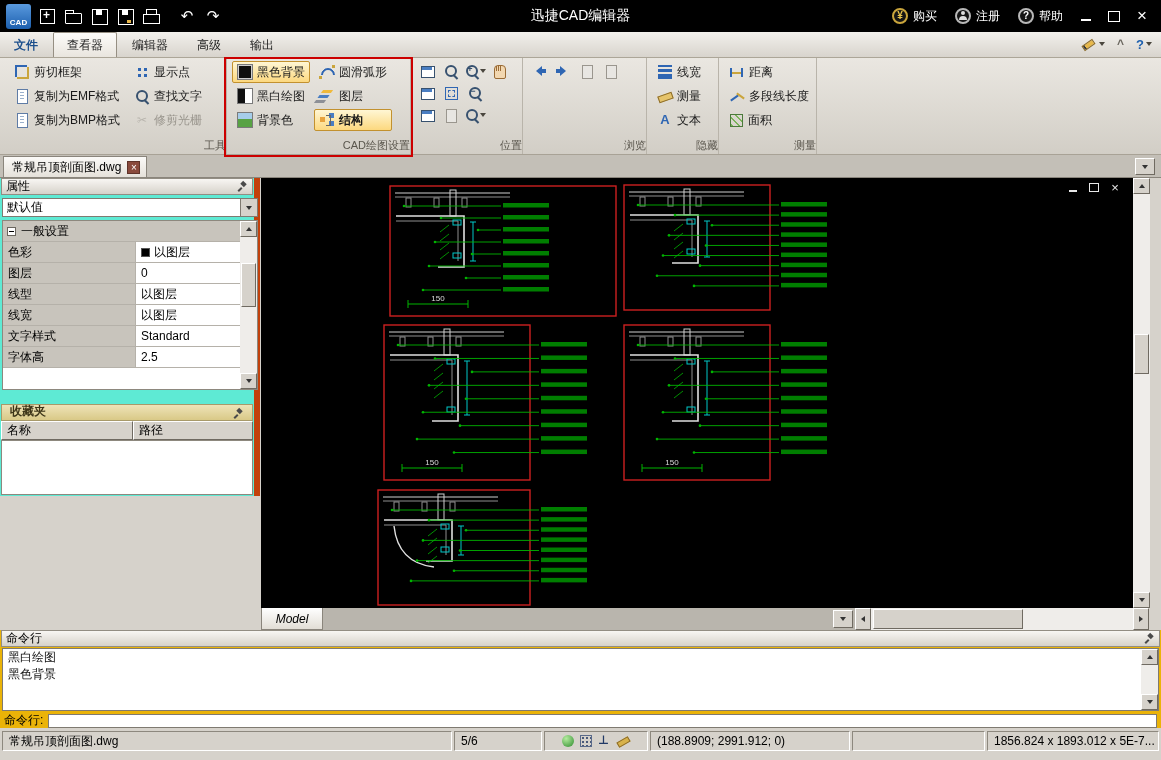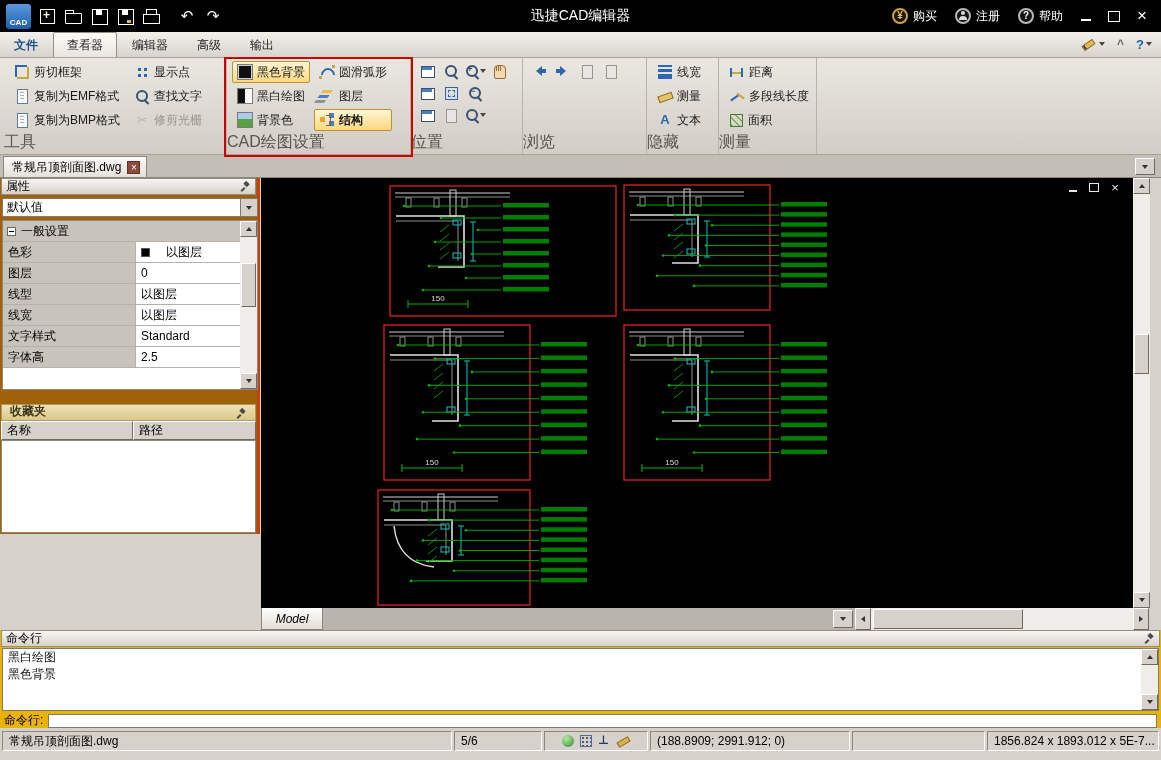--- a/index.html
+++ b/index.html
@@ -47,21 +47,21 @@
   .mtab.active{background:linear-gradient(#fdfcfa,#e9e5de);border-color:#968f83;border-radius:2px 2px 0 0}
   .tabrow-right{position:absolute;right:6px;top:2px;display:flex;align-items:center;gap:6px}
   .tr-btn{display:flex;align-items:center;padding:2px 3px;gap:2px}
   .caret:before{content:"^";color:#6b675f;font-weight:bold}
   .qmark:before{content:"?";color:#1c5fae;font-weight:bold;font-size:13px}
   .dd{width:0;height:0;border-left:3px solid transparent;border-right:3px solid transparent;border-top:4px solid #4a463e}
 
   
   .ribbon{position:absolute;left:0;top:58px;width:100%;height:97px;background:linear-gradient(#eae7e1,#d2cec6);border-bottom:1px solid #a8a296;display:flex;padding-left:4px}
   .rgroup{position:relative;height:100%;padding:3px 5px 14px 5px;border-right:1px solid #b9b4aa;flex:none}
-  .rgroup-title{position:absolute;bottom:1px;left:0;right:0;text-align:left;color:#59554c;font-size:16px}
+  .rgroup-title{position:absolute;bottom:1px;left:0;right:0;text-align:right;color:#59554c;font-size:11px}
   .gcols{display:flex;gap:4px}
   .gcol{display:flex;flex-direction:column;gap:2px}
   .rbtn{display:flex;align-items:center;gap:4px;height:22px;padding:1px 4px;white-space:nowrap;border:1px solid transparent;border-radius:2px}
   .rbtn.hl{background:linear-gradient(#fff6d4,#fcd87f);border-color:#c2912f}
   .rbtn.disabled .rlbl{color:#9a968e}
   .rbtn.disabled .ic{opacity:.45}
   .sbtn2{width:22px;height:20px;display:flex;align-items:center;justify-content:center;flex:none}
   .posrows{display:flex;flex-direction:column;gap:2px}
   .posrow{display:flex;gap:2px}
   .redbox{position:absolute;left:224px;top:-1px;width:189px;height:100px;border:2px solid #cc0000;z-index:5;pointer-events:none}
@@ -110,38 +110,38 @@
   
   .doctabs{position:absolute;left:0;top:155px;width:100%;height:23px;background:#c3bfb7;border-bottom:1px solid #8a857c;display:flex;align-items:flex-end;padding-left:3px}
   .dtab{display:flex;align-items:center;gap:6px;background:linear-gradient(#fbfaf8,#e5e1da);border:1px solid #8a857c;border-bottom:none;padding:3px 6px 3px 8px;height:21px}
   .dtab-close{width:13px;height:13px;background:#8a4a3c;border:1px solid #5f3329;position:relative;flex:none}
   .dtab-close:before{content:"\D7";position:absolute;left:0;top:-1px;width:11px;text-align:center;color:#fff;font-size:10px;line-height:13px}
   .doctabs-right{margin-left:auto;margin-right:6px;margin-bottom:2px}
   .ddbtn{width:20px;height:17px;background:#d6d2cb;border:1px solid;border-color:#fff #6f6a61 #6f6a61 #fff;display:flex;align-items:center;justify-content:center}
 
   
   .main{position:absolute;left:0;top:178px;width:1161px;height:452px}
-  .leftpanel{position:absolute;left:0;top:0;width:260px;height:356px;background:#a16207;border-right:3px solid #c2410c}
+  .leftpanel{position:absolute;left:0;top:0;width:260px;height:318px;background:#5eead4;border-right:6px solid #c2410c}
   .phdr{position:absolute;left:1px;right:1px;height:17px;background:linear-gradient(#f8f6f3,#d6d2ca);border:1px solid #928d83;display:flex;align-items:center;justify-content:space-between;padding:0 4px}
   .pin{width:12px;height:12px;position:relative;flex:none}
   .pin:before{content:"";position:absolute;left:5px;top:1px;width:5px;height:4px;background:#4a4a4a;transform:rotate(45deg)}
   .pin:after{content:"";position:absolute;left:3px;top:6px;width:2px;height:5px;background:#4a4a4a;transform:rotate(45deg)}
   .combo{position:absolute;left:2px;top:20px;width:256px;height:19px;background:#fff;border:1px solid #7f7a71;display:flex;align-items:center}
   .combo-text{flex:1;padding:0 4px}
   .combo-btn{width:17px;height:17px;background:#d6d2cb;border-left:1px solid #7f7a71;display:flex;align-items:center;justify-content:center}
   .t-down{width:0;height:0;border-left:3px solid transparent;border-right:3px solid transparent;border-top:4px solid #333}
   .t-up{width:0;height:0;border-left:3px solid transparent;border-right:3px solid transparent;border-bottom:4px solid #333}
   .t-left{width:0;height:0;border-top:3px solid transparent;border-bottom:3px solid transparent;border-right:4px solid #333}
   .t-right{width:0;height:0;border-top:3px solid transparent;border-bottom:3px solid transparent;border-left:4px solid #333}
   .pgrid{position:absolute;left:2px;top:42px;width:256px;height:170px;background:#fff;border:1px solid #8d887e}
   .prow{display:flex;height:21px;border-bottom:1px solid #b5b1a9;}
   .prow.group{background:#c8c4bc;align-items:center;padding-left:4px}
   .pcell{padding:2px 5px;line-height:16px;overflow:hidden;white-space:nowrap}
   .plabel{width:133px;background:#c8c4bc;border-right:1px solid #b5b1a9;flex:none}
-  .pvalue{flex:1;background:#fff;display:flex;align-items:center;gap:16px}
+  .pvalue{flex:1;background:#fff;display:flex;align-items:center;gap:4px}
   .swatch{width:9px;height:9px;background:#000;border:1px solid #555;flex:none}
   .expander{width:9px;height:9px;background:#fff;border:1px solid #6a665e;position:relative;margin-right:5px;flex:none}
   .expander:before{content:"";position:absolute;left:1px;top:3px;width:5px;height:1px;background:#000}
   .vscrollcol{position:absolute;right:0;top:0;bottom:0;width:17px;background:#efedea;display:flex;flex-direction:column}
   .scrbtn{width:17px;height:16px;background:#d6d2cb;border:1px solid;border-color:#fff #6f6a61 #6f6a61 #fff;display:flex;align-items:center;justify-content:center;flex:none}
   .scrtrack{flex:1;position:relative}
   .scrthumb{position:absolute;left:0;width:15px;margin:0 1px;background:#d6d2cb;border:1px solid;border-color:#fff #6f6a61 #6f6a61 #fff}
   .favhdr{position:absolute;left:1px;right:1px;top:226px;height:17px;background:linear-gradient(#eee3b8,#d9c987);border:1px solid #a89a6a;display:flex;align-items:flex-end;justify-content:space-between;padding:0 8px;font-weight:bold;color:#3d3518}
   .favcols{position:absolute;left:1px;right:1px;top:243px;height:19px;display:flex}
   .fcell{background:#d6d2cb;border:1px solid;border-color:#fff #6f6a61 #6f6a61 #fff;padding:1px 5px;line-height:15px}

